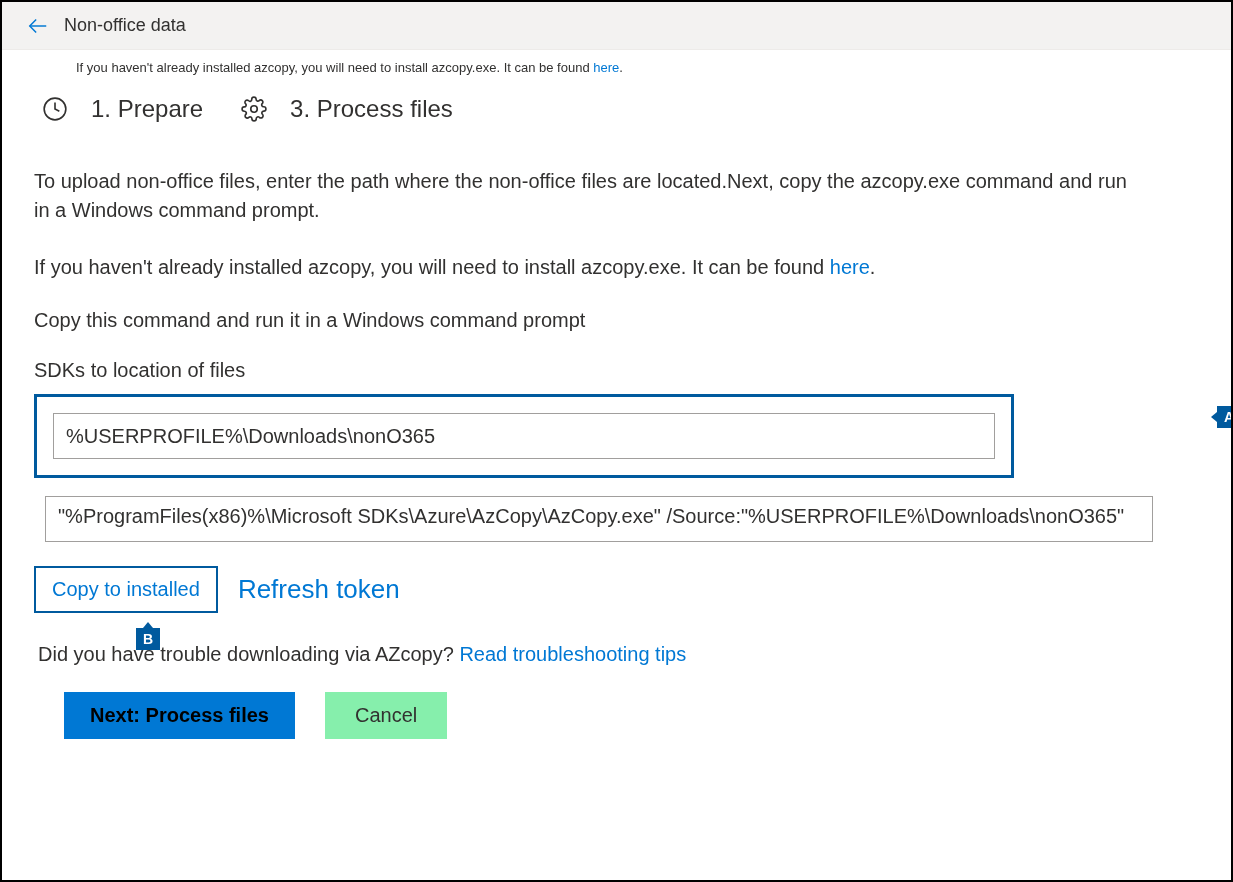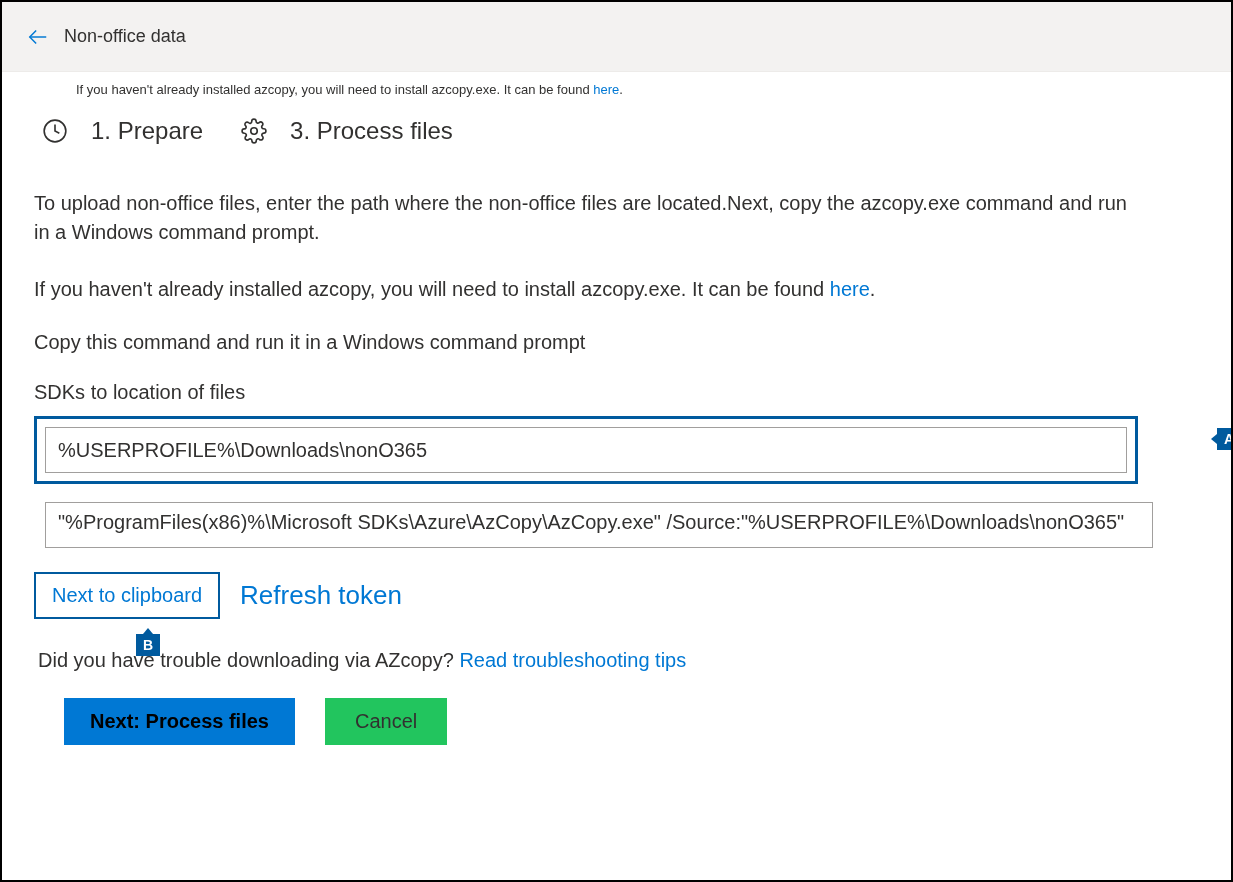--- a/index.html
+++ b/index.html
@@ -9,21 +9,21 @@
     font-size: 14px;
     color: #323130;
     background: #fff;
     width: 1233px;
     height: 882px;
     border: 2px solid #000;
     position: relative;
   }
   .header {
     background: #f3f2f1;
-    height: 70px;
+    height: 48px;
     display: flex;
     align-items: center;
     padding: 0 16px;
     border-bottom: 1px solid #edebe9;
   }
   .back-btn {
     width: 40px;
     height: 40px;
     display: flex;
     align-items: center;
@@ -86,23 +86,23 @@
   .label {
     font-size: 20px;
     margin: 0 0 12px 0;
   }
   .field-wrap {
     position: relative;
     margin-bottom: 18px;
   }
   .field-highlight {
     border: 3px solid #005a9e;
-    padding: 8px;
+    padding: 16px;
     display: inline-block;
-    width: 1104px;
+    width: 980px;
   }
   .text-input {
     width: 100%;
     height: 46px;
     font-size: 20px;
     font-family: inherit;
     padding: 6px 12px;
     border: 1px solid #a19f9d;
     background: #fff;
     color: #323130;
@@ -159,21 +159,21 @@
     background: #0078d4;
     color: #000000;
     border: none;
     font-size: 20px;
     font-weight: 600;
     padding: 12px 26px;
     cursor: pointer;
     font-family: inherit;
   }
   .secondary-btn {
-    background: #22c55e;
+    background: #86efac;
     color: #323130;
     border: none;
     font-size: 20px;
     padding: 12px 30px;
     cursor: pointer;
     font-family: inherit;
   }
   .callout {
     position: absolute;
     background: #005a9e;
@@ -257,21 +257,21 @@
   <div class="field-wrap">
     <div class="field-highlight">
       <input type="text" class="text-input" value="%USERPROFILE%\Downloads\nonO365" style="">
     </div>
     <div class="callout callout-a">A</div>
   </div>
 
   <div class="cmd-box">"%ProgramFiles(x86)%\Microsoft SDKs\Azure\AzCopy\AzCopy.exe" /Source:"%USERPROFILE%\Downloads\nonO365"</div>
 
   <div class="btn-row">
-    <button class="outline-btn">Next to clipboard</button>
+    <button class="outline-btn">Copy to installed</button>
     <button class="link-btn">Refresh token</button>
     <div class="callout callout-b">B</div>
   </div>
 
   <p class="trouble">
     <span>Did you have trouble downloading via AZcopy? </span><a href="#">Read troubleshooting tips</a>
   </p>
 
   <div class="footer-btns">
     <button class="primary-btn">Next: Process files</button>

